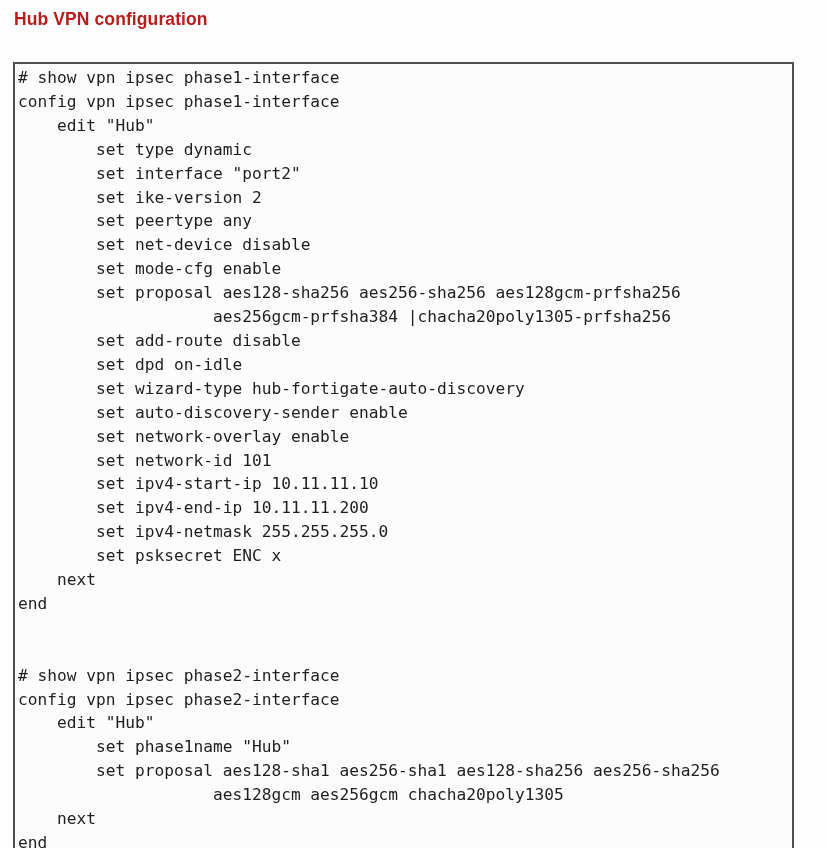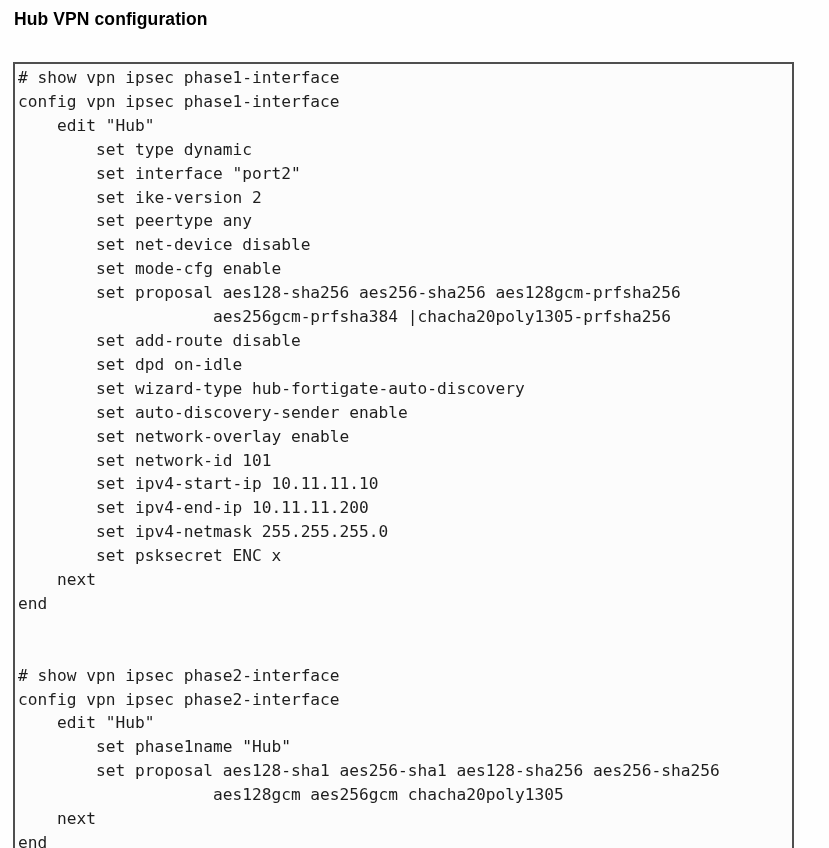--- a/index.html
+++ b/index.html
@@ -15,21 +15,21 @@
     overflow: hidden;
     font-family: "Liberation Sans", sans-serif;
   }
   .page-title {
     position: absolute;
     left: 14px;
     top: 9px;
     font-family: "Liberation Sans", sans-serif;
     font-size: 17.5px;
     font-weight: bold;
-    color: #000000;
+    color: #b91c1c;
     letter-spacing: 0.1px;
   }
   .console-box {
     position: absolute;
     left: 13px;
     top: 62px;
     width: 781px;
     height: 800px; 
     box-sizing: border-box;
     border: 2px solid #4f4f4f;

